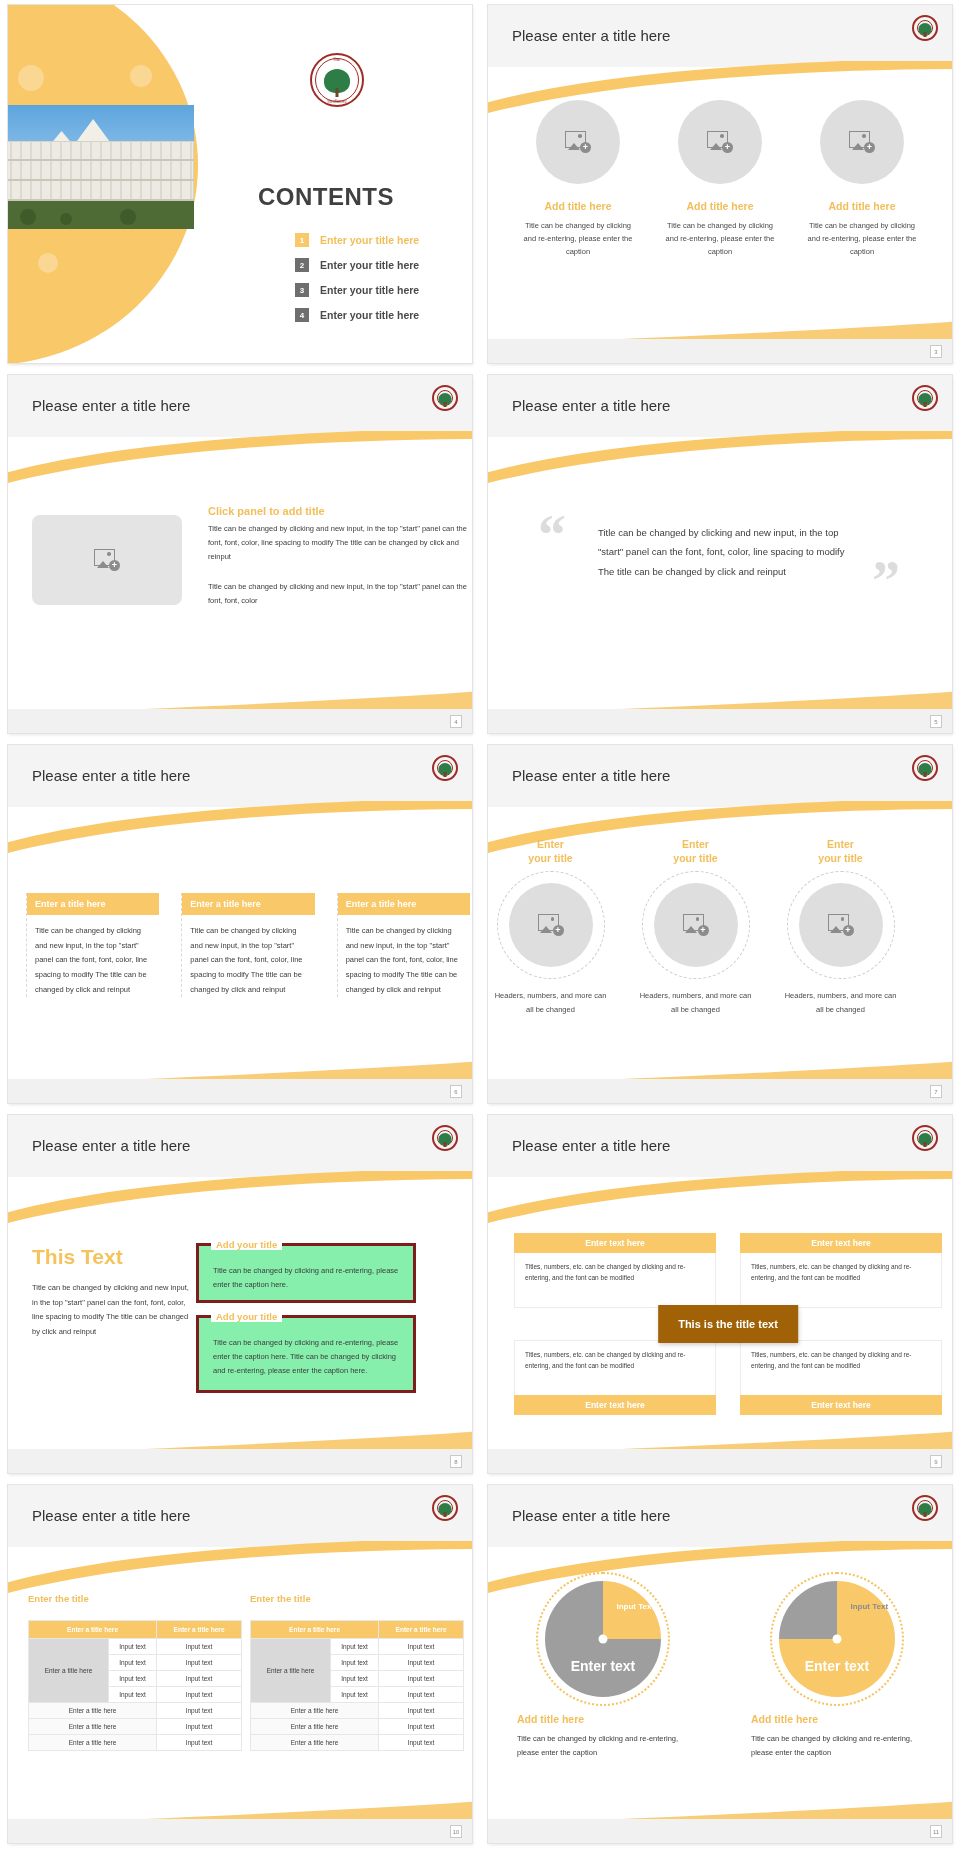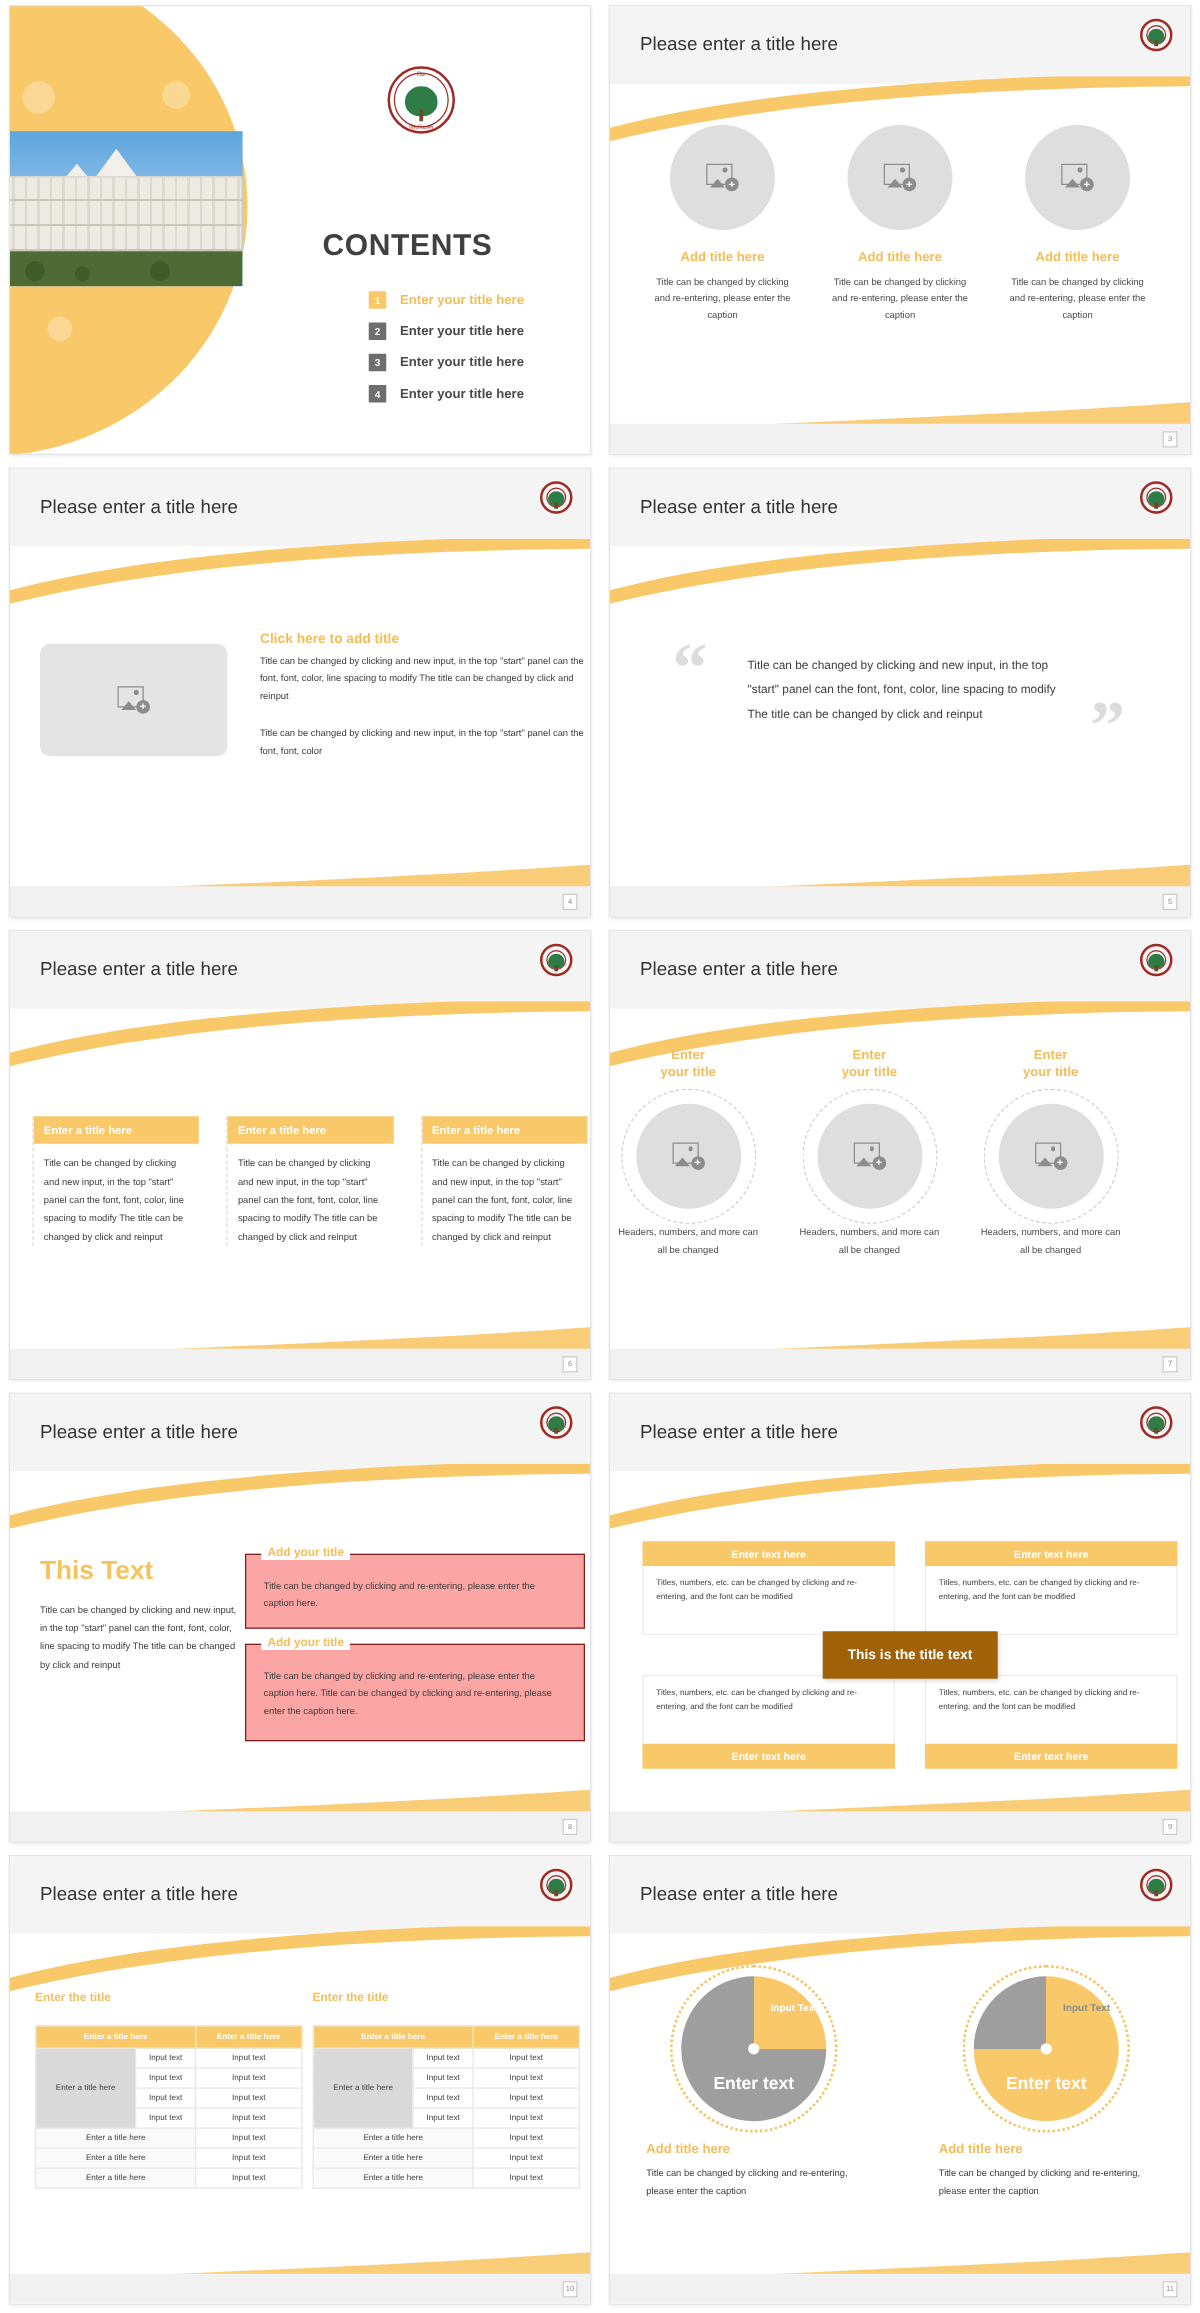--- a/index.html
+++ b/index.html
@@ -162,26 +162,26 @@
   
   .dcirc-row { position:absolute; left:0; top:92px; width:100%; display:flex; justify-content:flex-start; gap:20px; }
   .dcirc-col { width:125px; text-align:center; position:relative; }
   .dcirc-title { font-size:10.5px; font-weight:bold; color:#F2BE59; line-height:1.35; margin-bottom:6px; }
   .dcirc-wrap { position:relative; width:108px;height:108px;margin:0 auto; }
   .dcirc-dash { position:absolute; inset:0; border-radius:50%; border:1px dashed #cdcdcd; }
   .dcirc-in {
     position:absolute; left:12px; top:12px; width:84px;height:84px;border-radius:50%;
     background:#dedede; display:flex;align-items:center;justify-content:center;
   }
-  .dcirc-cap { font-size:7.5px; color:#4a4a4a; line-height:1.85; padding:0 6px;}
+  .dcirc-cap { font-size:7.5px; color:#4a4a4a; line-height:1.85; margin-top:10px; padding:0 6px;}
 
   
   .yt-title { position:absolute; left:24px; top:130px; font-size:21px; font-weight:bold; color:#F5C35C; }
   .yt-p { position:absolute; left:24px; top:166px; width:160px; font-size:7.5px; color:#3c3c3c; line-height:1.95; }
-  .yt-box { position:absolute; left:188px; width:272px; border:1px solid #7f1d1d; background:#fca5a5; }
+  .yt-box { position:absolute; left:188px; width:220px; border:3px solid #7f1d1d; background:#86efac; }
   .yt-box.one { top:128px; height:60px; }
   .yt-box.two { top:200px; height:78px; }
   .yt-box-h { position:absolute; left:12px; top:-7px; background:#fff; padding:0 5px;
               font-size:9.5px; font-weight:bold; color:#F2BE59; }
   .yt-box-p { padding:18px 14px 0 14px; font-size:7.5px; color:#3c3c3c; line-height:1.85; }
 
   
   .b4 { position:absolute; left:26px; top:118px; width:428px; height:182px; }
   .b4-q { position:absolute; width:202px; }
   .b4-q.tl { left:0; top:0; } .b4-q.tr { right:0; top:0; }
@@ -367,21 +367,21 @@
 
       <div class="pic-box">
         <div class="ph-icon">
           <div class="fr"></div>
             <div class="mt"></div>
             <div class="sun"></div>
             <div class="plus">+</div>
         </div>
       </div>
       <div class="s4-body">
-        <div class="s4-title">Click here to add title</div>
+        <div class="s4-title">Click panel to add title</div>
         <div class="s4-p">Title can be changed by clicking and new input, in the top "start" panel can the font, font, color, line spacing to modify The title can be changed by click and reinput</div>
         <div class="s4-p second">Title can be changed by clicking and new input, in the top "start" panel can the font, font, color</div>
       </div>
 
       <div class="footswoosh">
         <svg width="500" height="30" viewBox="0 0 500 30">
             <path d="M500 4 C380 14 180 22 0 30 L0 30 L500 30 Z" fill="#F8C869" opacity=".9"></path>
           </svg>
       </div>
       <div class="footbar"></div>

